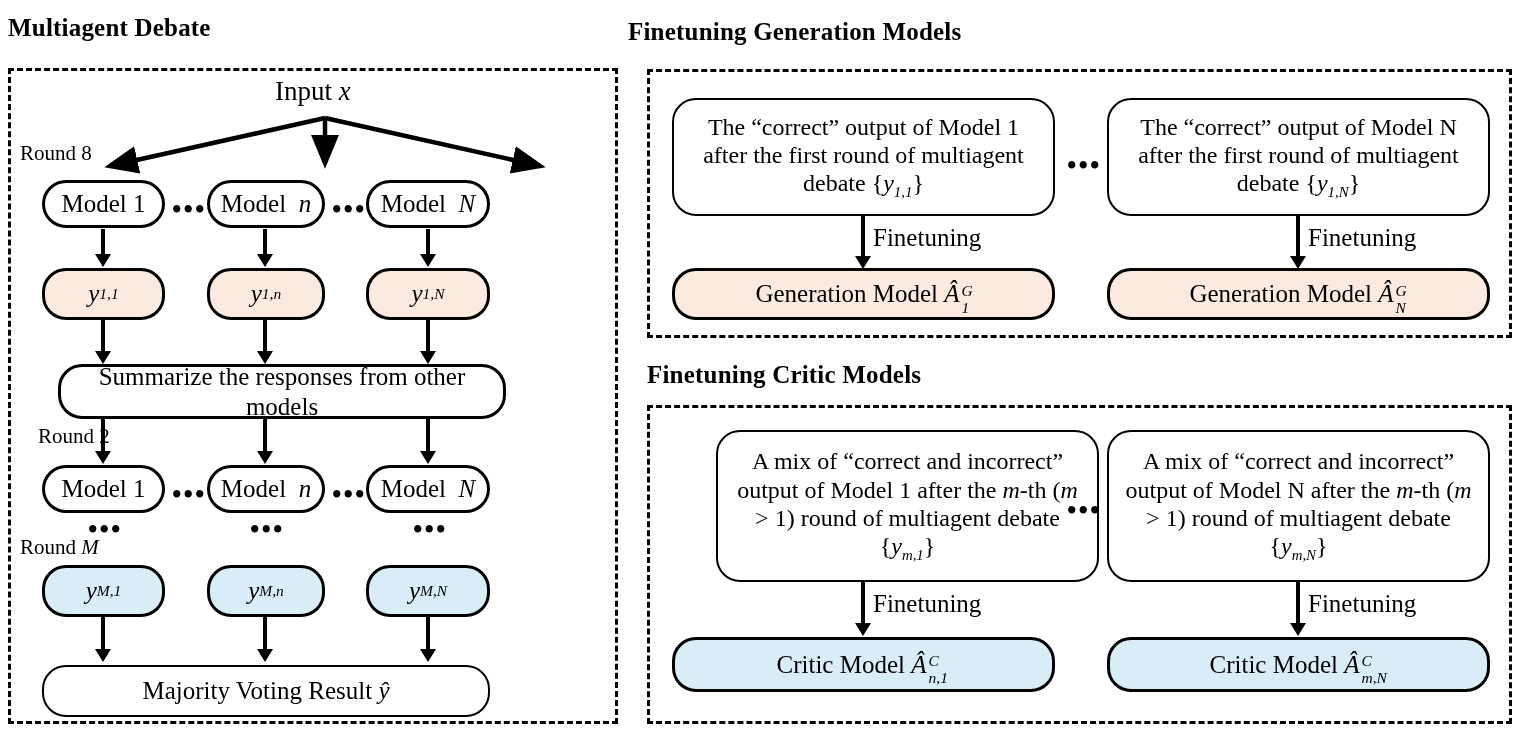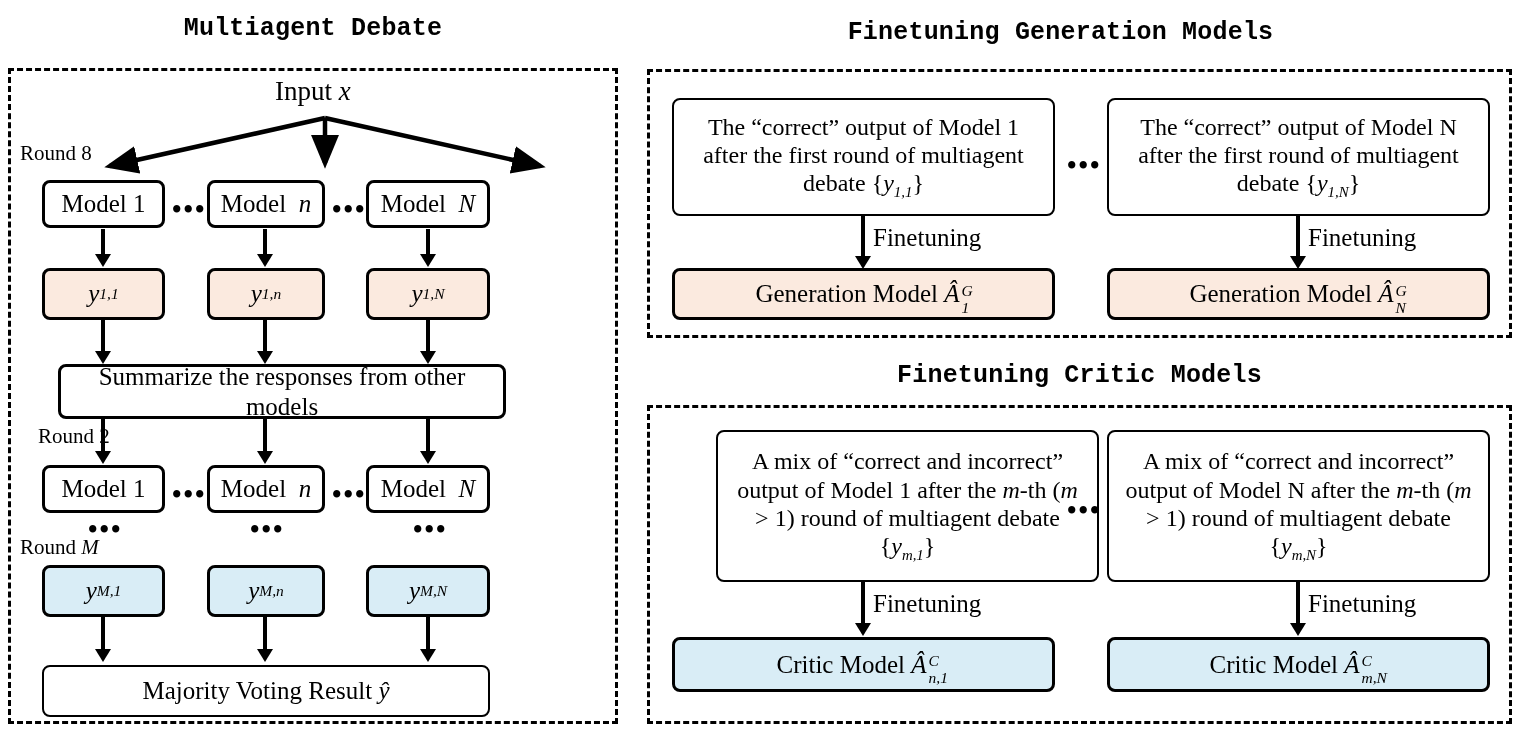--- a/index.html
+++ b/index.html
@@ -4,34 +4,34 @@
 <style>
   html,body{margin:0;padding:0;background:#fff;}
   body{
     width:1522px;height:732px;position:relative;overflow:hidden;
     font-family:"Liberation Serif","DejaVu Serif",serif;
     color:#000;
   }
 
   
   .panel-title{
-    position:absolute;text-align:center;font-weight:bold;
-    font-family:Liberation Mono, monospace;
+    position:absolute;text-align:left;font-weight:bold;
+    font-family:Liberation Serif, serif;
     font-size:25px;letter-spacing:.2px;white-space:nowrap;
   }
 
   
   .dashed-box{
     position:absolute;border:3px dashed #000;box-sizing:border-box;background:#fff;
   }
 
   
   .node{
     position:absolute;box-sizing:border-box;
-    border:3px solid #000;border-radius:8px;background:#fff;
+    border:3px solid #000;border-radius:24px;background:#fff;
     display:flex;align-items:center;justify-content:center;
     text-align:center;line-height:1.18;
   }
   .node.thin{border-width:2px;}
   .node.peach{background:#FBEADF;}
   .node.blue{background:#D9EDF6;}
 
   
   .lbl{position:absolute;white-space:nowrap;}
   .round-lbl{font-size:21px;}

